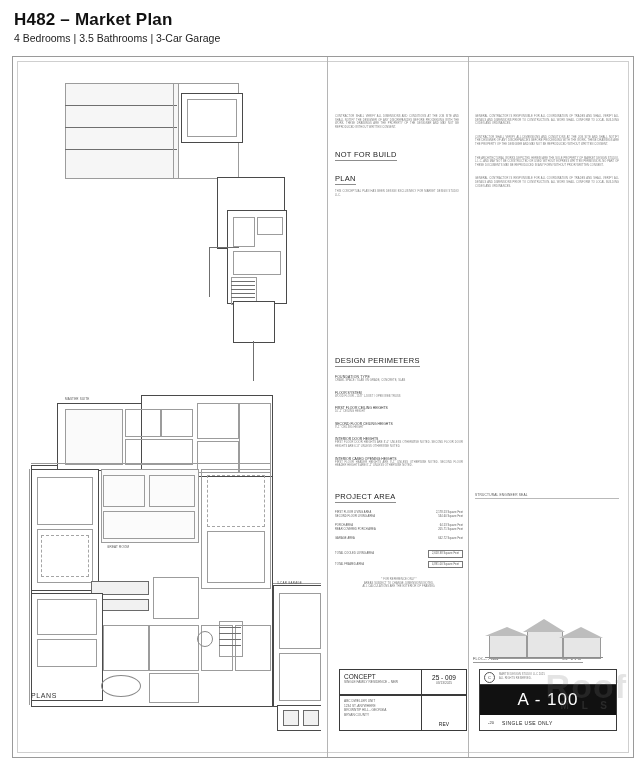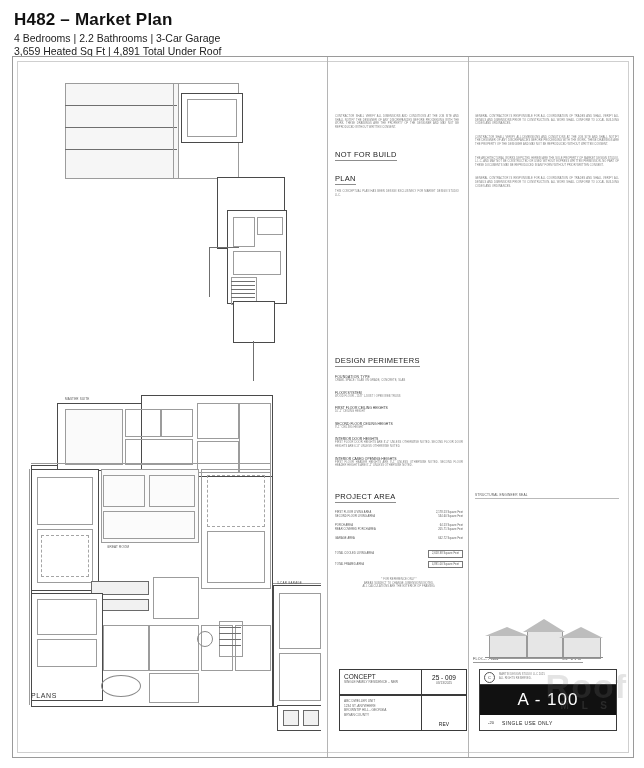--- a/index.html
+++ b/index.html
@@ -57,22 +57,21 @@
 
   .plansword{position:absolute;left:18px;bottom:58px;font-size:7px;letter-spacing:.6px;color:#333;}
 </style>
 </head>
 <body>
 
 <div class="page">
 
   <div class="hdr">
     <div class="title">H482 – Market Plan</div>
-    <div class="sub">4 Bedrooms  |  2.2 Bathrooms  |  3-Car Garage</div>
-    <div class="sub2">3,659 Heated Sq Ft  |  4,891 Total Under Roof</div>
+    <div class="sub">4 Bedrooms  |  3.5 Bathrooms  |  3-Car Garage</div>
   </div>
 
   <div class="sheet">
     <div class="sheet-inner"></div>
 
     <div class="col-div c1"></div>
     <div class="col-div c2"></div>
 
     <div class="plan">
 

